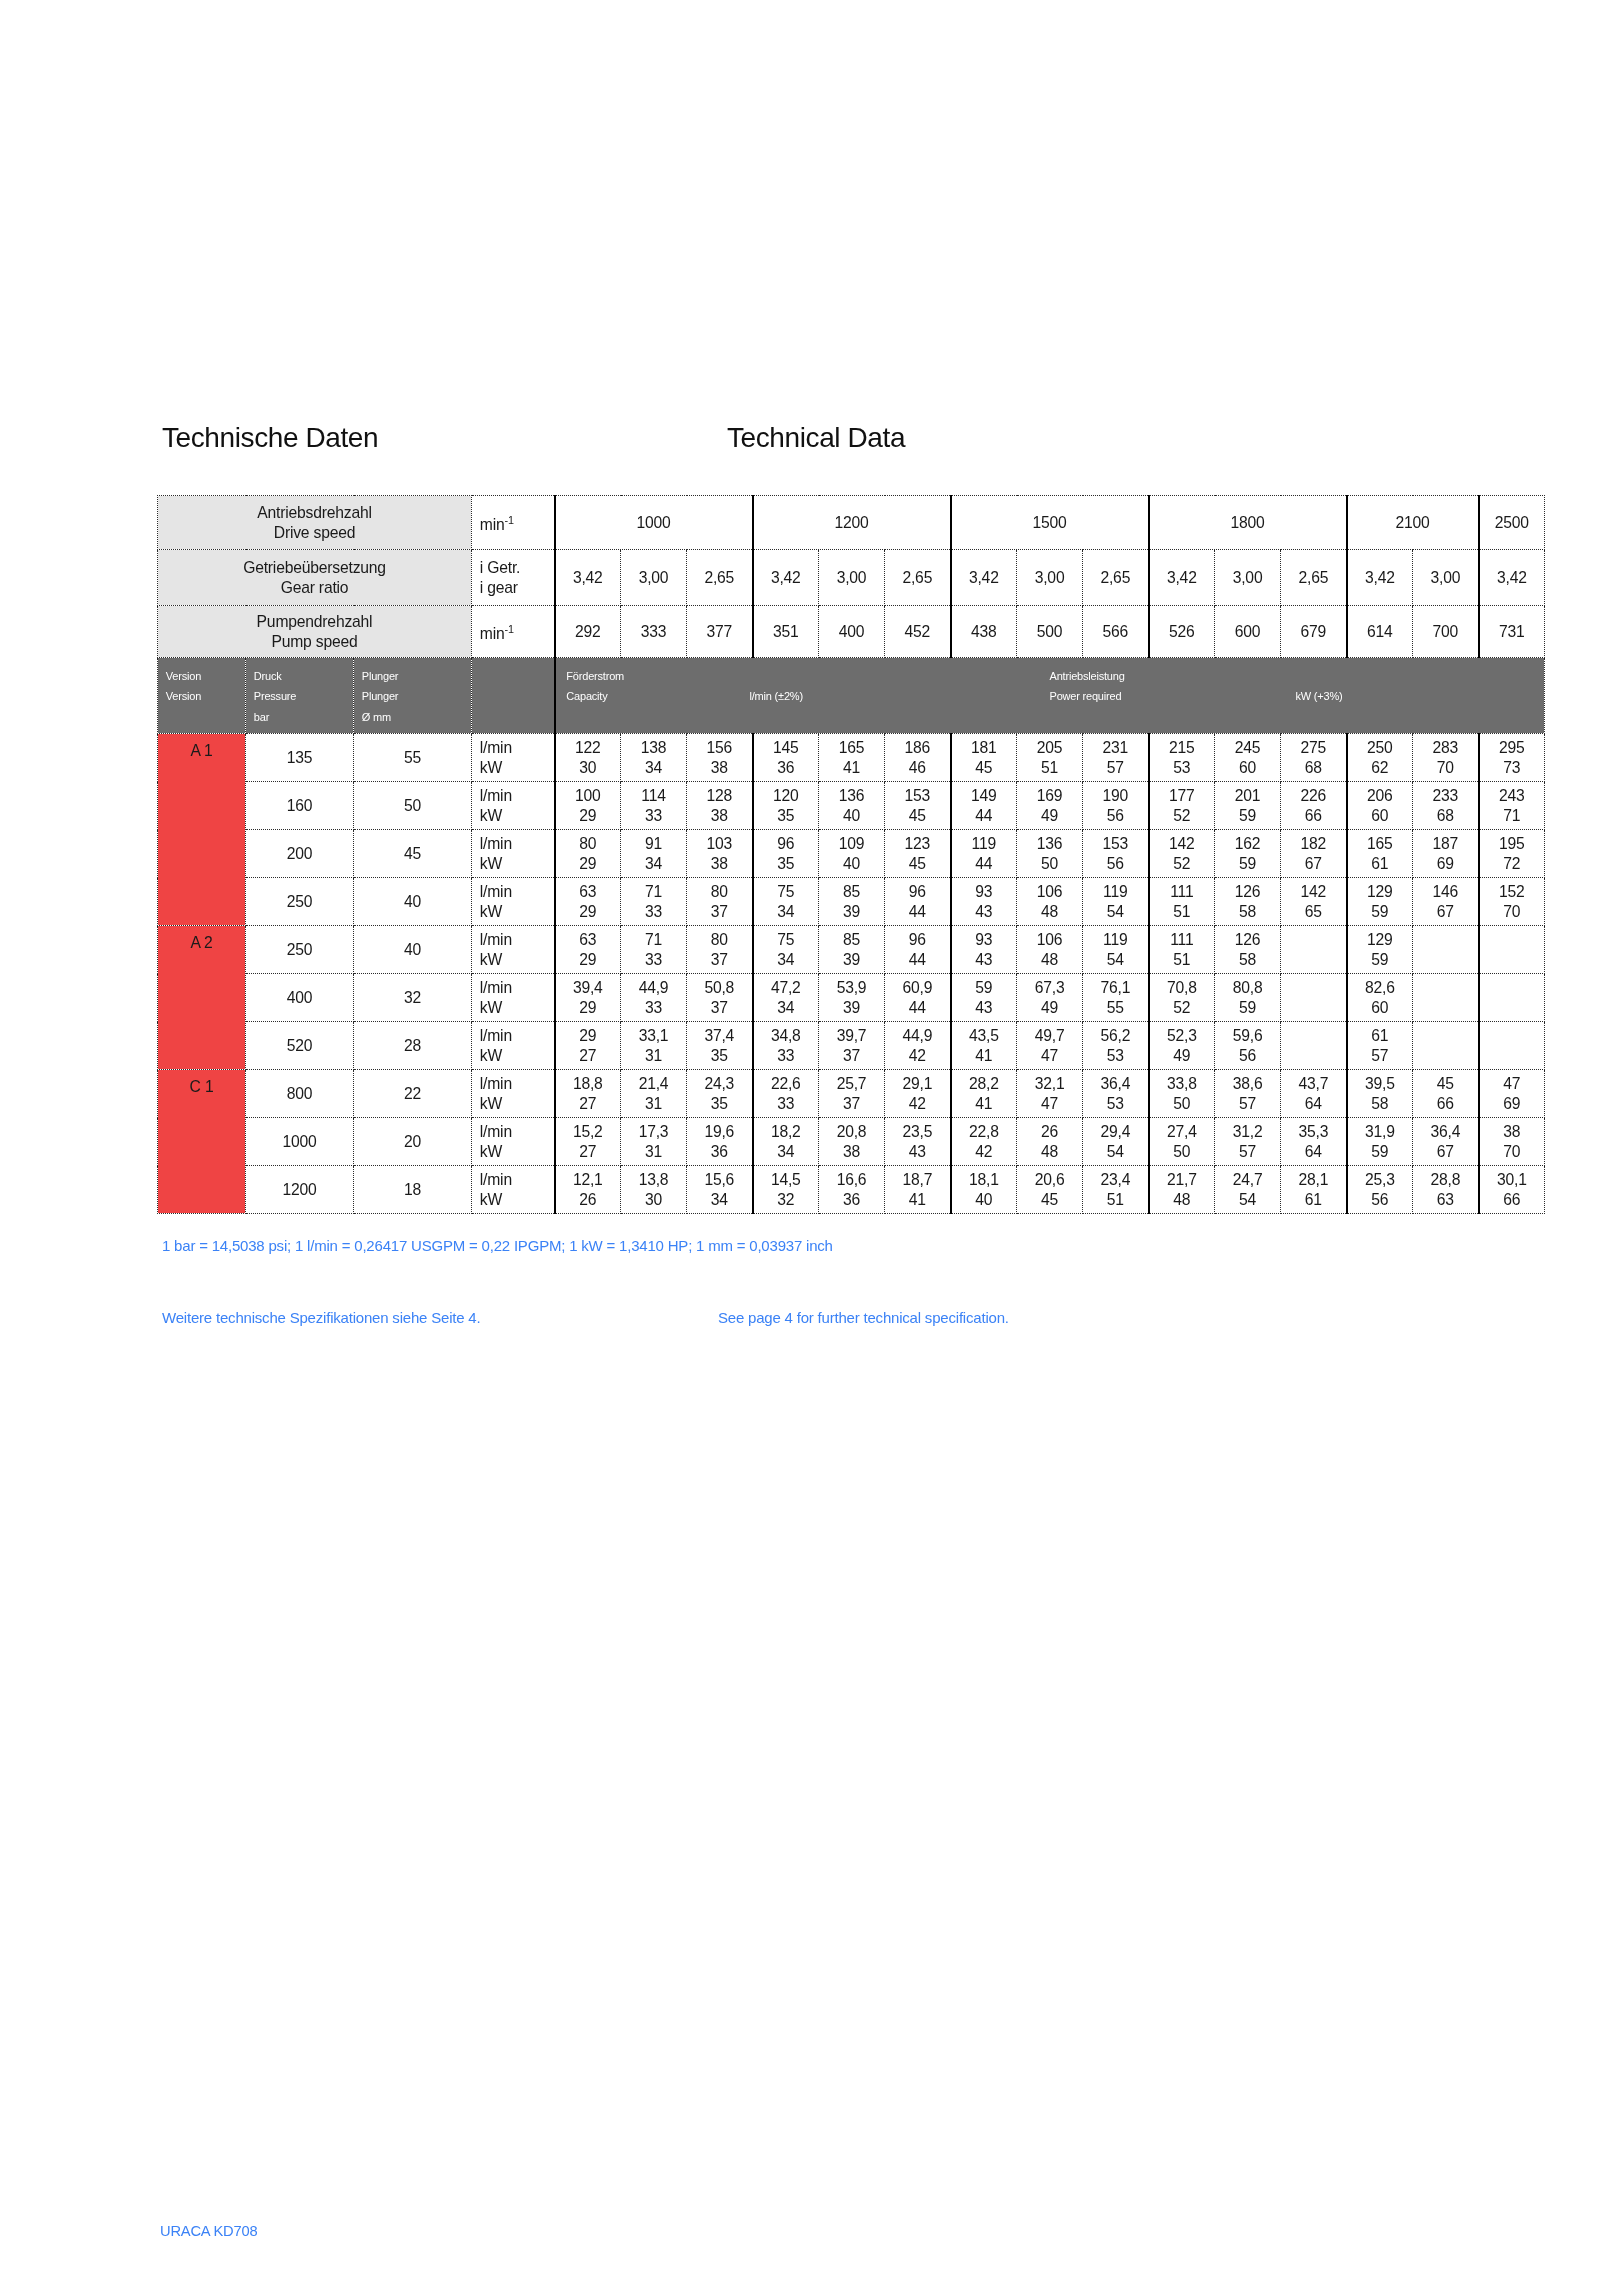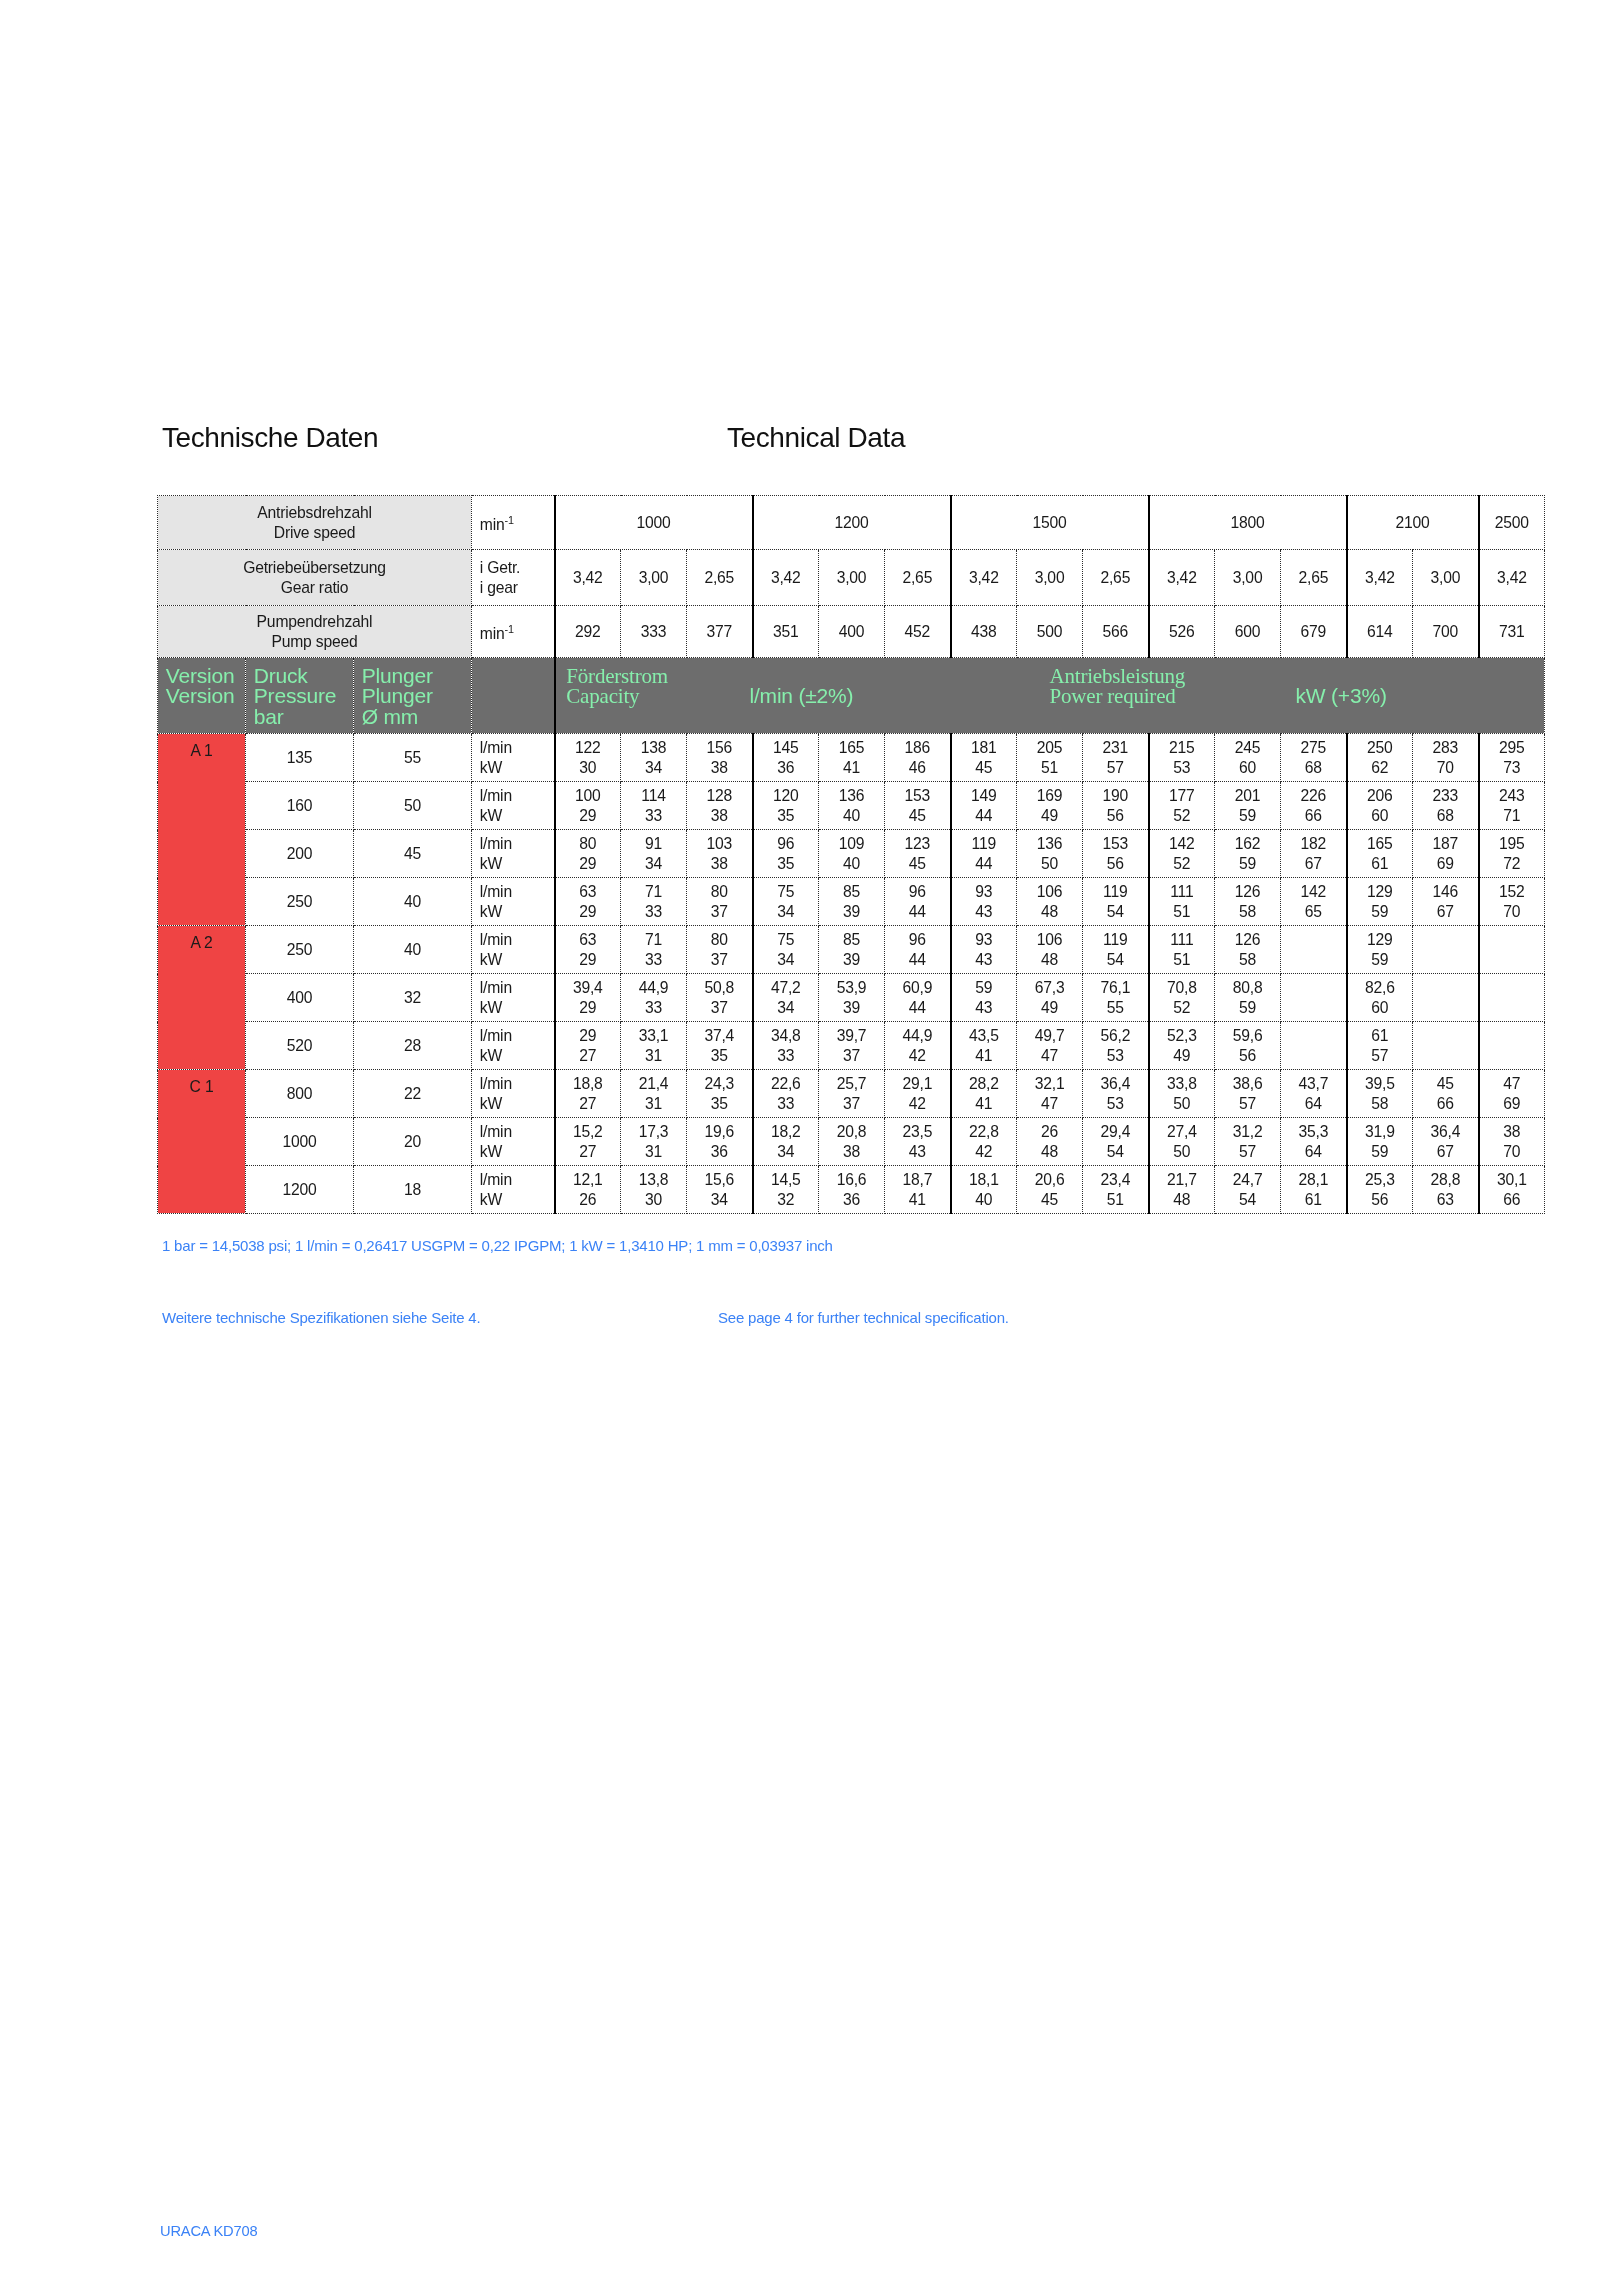--- a/index.html
+++ b/index.html
@@ -24,25 +24,25 @@
   tr.rdark{height:76px;}
   tr.rdata{height:48px;}
 
   .lbl{background:#e5e5e5;text-align:center;padding:2px 7.8px;}
   .unitc{text-align:left;padding:2px 7.8px;}
   .num{text-align:center;}
   .g{border-left:2px solid #000;}
   sup{font-size:10.8px;letter-spacing:0;}
 
   tr.rdark td{
-    background:#6d6d6d;color:#86efac;vertical-align:top;
-    padding:7.8px 7.8px 0 7.8px;line-height:20.6px;font-size:21px;
+    background:#6d6d6d;color:#ffffff;vertical-align:top;
+    padding:7.8px 7.8px 0 7.8px;line-height:20.6px;font-size:11px;
   }
   td.dhdata{position:relative;padding:0;}
-  .pos{position:absolute;top:7.8px;font-family:Liberation Serif, serif;}
+  .pos{position:absolute;top:7.8px;}
   .pos2{position:absolute;top:28px;}
 
   .vcell{background:#ef4444;vertical-align:top;text-align:center;padding-top:6.9px;}
 
   .fineprint{position:absolute;font-size:15px;letter-spacing:-0.2px;color:#3b82f6;}
   #conversions{left:162px;top:1237px;}
   #footnote-de{left:162px;top:1309px;}
   #footnote-en{left:718px;top:1309px;}
   #doc-id{left:160px;top:2223px;font-size:14.7px;}
 </style>

